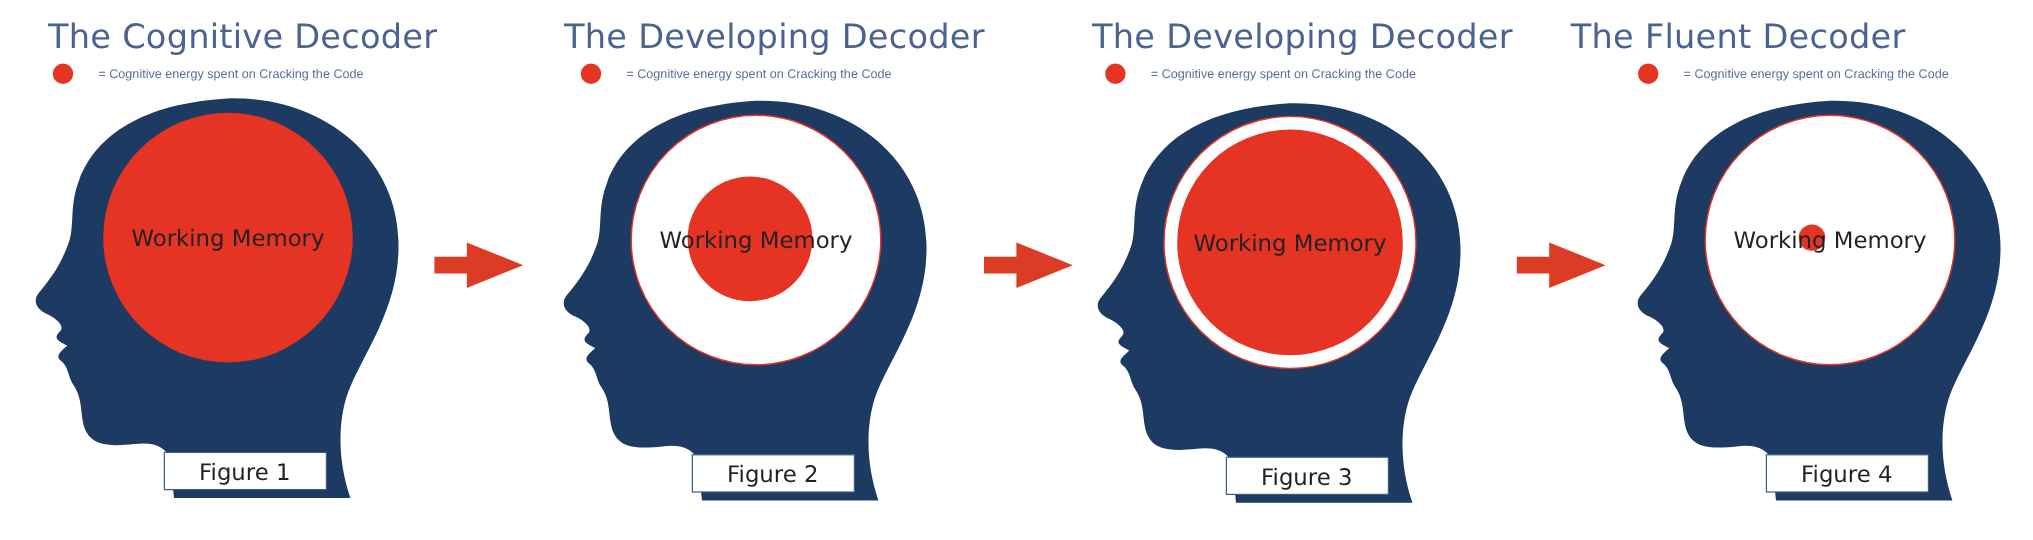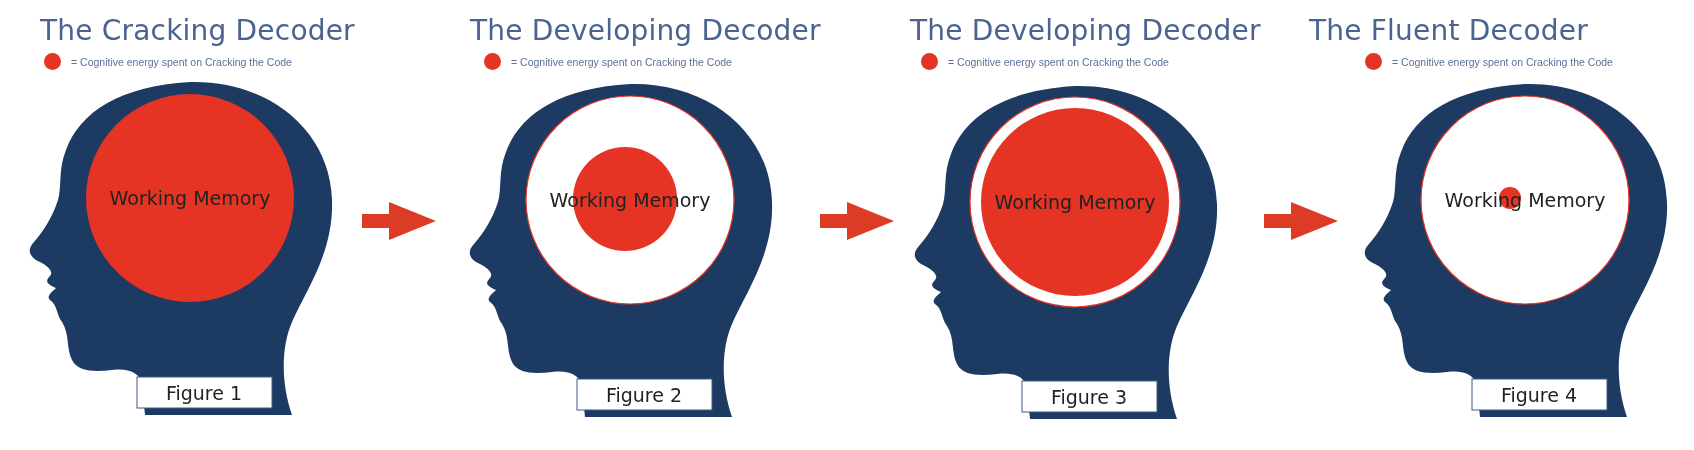--- a/index.html
+++ b/index.html
@@ -1,21 +1,21 @@
 <!DOCTYPE html>
 <html><head>
   <meta charset="utf-8">
   <style>
     html, body { margin: 0; padding: 0; background: #ffffff; }
     body { width: 1694px; height: 450px; position: relative; overflow: hidden;
            font-family: "DejaVu Sans", sans-serif; }
     .panel { position: absolute; top: 0; height: 450px; }
     .title { position: absolute; top: 14px; font-family: "DejaVu Sans", sans-serif;
              font-size: 28px; color: #4a6391; white-space: nowrap; letter-spacing: 0.2px; }
-    .legend { position: absolute; top: 53px; display: flex; align-items: center; white-space: nowrap; }
+    .legend { position: absolute; top: 53px; display: flex; align-items: center; white-space: nowrap; gap: 11px; }
     .legend-dot { width: 17px; height: 17px; border-radius: 50%; background: #e53424; margin-right: 10px; }
     .legend-text { font-family: "Liberation Sans", sans-serif; font-size: 10.5px; color: #5a7099; }
     svg.scene { position: absolute; left: 0; top: 0; }
     .wm-label { font-family: "DejaVu Sans", sans-serif; font-size: 19px; fill: #222222; }
     .fig-label { font-family: "DejaVu Sans", sans-serif; font-size: 19px; fill: #222222; }
   </style>
 </head>
 <body>
 
 <svg class="scene" width="1694" height="450" viewBox="0 0 1694 450">
@@ -77,21 +77,21 @@
     <use href="#head-shape" fill="#1d3a63"></use>
     <circle cx="190" cy="198" r="104" fill="#ffffff" stroke="#e53424" stroke-width="1.2"></circle>
     <circle cx="175" cy="196" r="11" fill="#e53424"></circle>
     <text class="wm-label" x="190" y="205" text-anchor="middle">Working Memory</text>
     <rect x="137" y="377" width="135" height="31" fill="#ffffff" stroke="#3d5a85" stroke-width="1"></rect>
     <text class="fig-label" x="204" y="400" text-anchor="middle">Figure 4</text>
   </g>
 </svg>
 
 <div class="panel" style="left:0;">
-  <div class="title" style="left:40px;">The Cracking Decoder</div>
+  <div class="title" style="left:40px;">The Cognitive Decoder</div>
   <div class="legend" style="left:44px;">
     <span class="legend-dot"></span>
     <span class="legend-text">=  Cognitive energy spent on Cracking the Code</span>
   </div>
 </div>
 
 <div class="panel" style="left:0;">
   <div class="title" style="left:470px;">The Developing Decoder</div>
   <div class="legend" style="left:484px;">
     <span class="legend-dot"></span>

